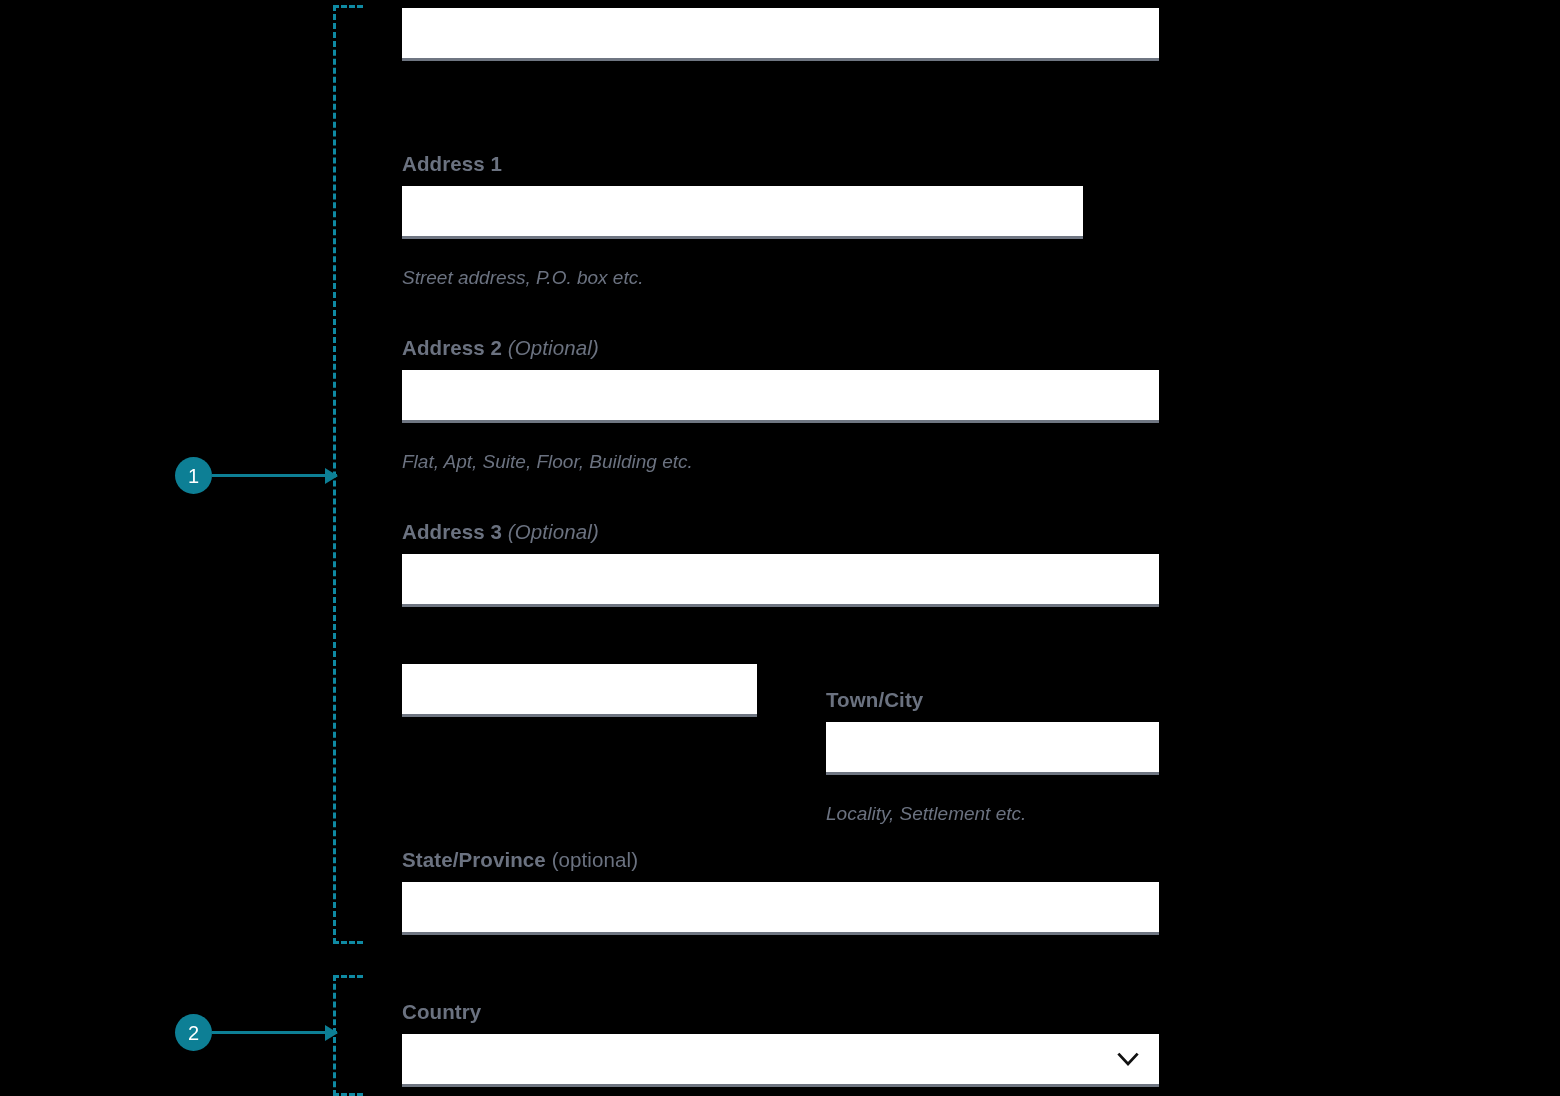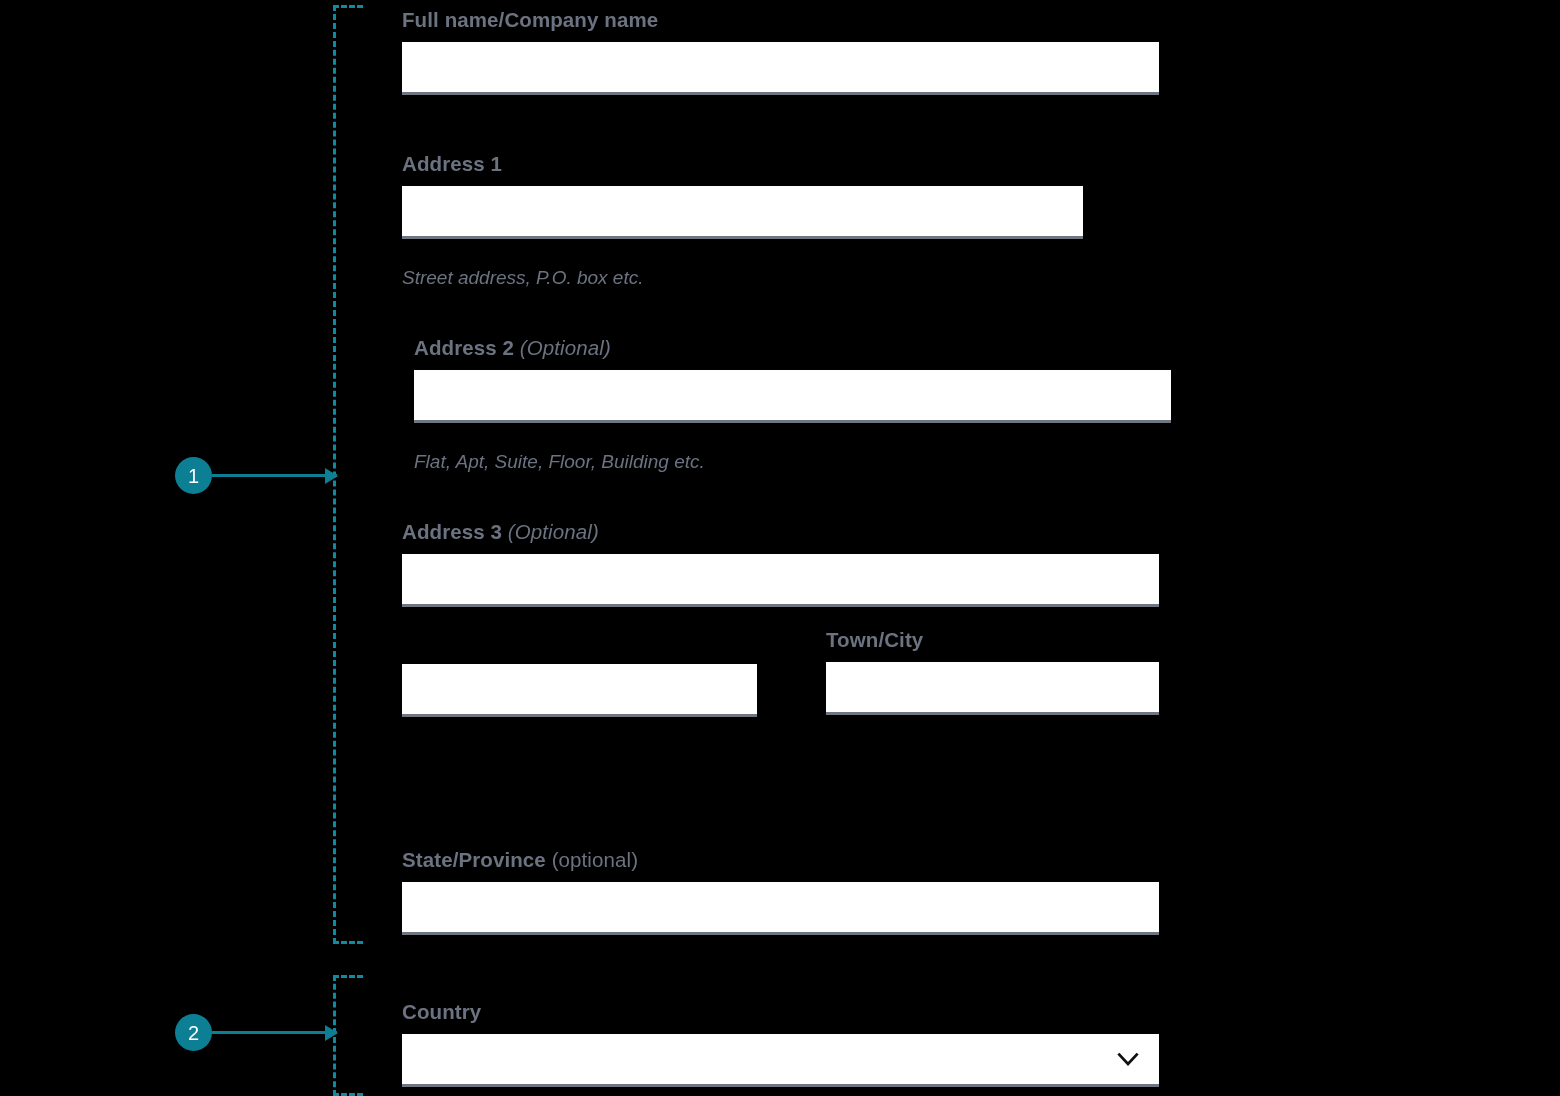--- a/index.html
+++ b/index.html
@@ -152,24 +152,24 @@
     top: 50%;
     transform: translateY(-50%);
     width: 26px;
     height: 26px;
     display: block;
   }
 
   
   .f-fullname { left: 0;   top: 8px;   width: 757px; }
   .f-address1 { left: 0;   top: 152px; width: 681px; }
-  .f-address2 { left: 12px;   top: 336px; width: 757px; }
+  .f-address2 { left: 0;   top: 336px; width: 757px; }
   .f-address3 { left: 0;   top: 520px; width: 757px; }
   .f-postal   { left: 0;   top: 664px; width: 355px; }
-  .f-town     { left: 400px; top: 628px; width: 357px; padding-left: 24px; }
+  .f-town     { left: 400px; top: 688px; width: 357px; padding-left: 24px; }
   .f-state    { left: 0;   top: 848px; width: 757px; }
   .f-country  { left: 0;   top: 992px; width: 757px; margin-top: 8px; }
 </style>
 </head>
 <body>
 
 <div id="stage">
 
   <div class="dash-box box1"></div>
   <div class="dash-box box2"></div>
@@ -180,23 +180,20 @@
   </div>
 
   <div class="callout c2">
     <div class="callout-circle">2</div>
     <div class="callout-arrow"></div>
   </div>
 
   <div class="form">
 
     <div class="field f-fullname">
-      <div class="label">
-        <span>Full name/Company name</span>
-      </div>
       <input class="input-box" type="text" value="" style="">
     </div>
 
     <div class="field f-address1">
       <div class="label">
         <span>Address 1</span>
       </div>
       <input class="input-box" type="text" value="" style="">
       <div class="hint">Street address, P.O. box etc.</div>
     </div>
@@ -220,20 +217,21 @@
 
     <div class="field f-postal">
       <input class="input-box" type="text" value="" style="">
     </div>
 
     <div class="field f-town">
       <div class="label">
         <span>Town/City</span>
       </div>
       <input class="input-box" type="text" value="" style="">
+      <div class="hint">Locality, Settlement etc.</div>
     </div>
 
     <div class="field f-state">
       <div class="label">
         <span>State/Province</span>
         <span class="opt-plain">(optional)</span>
       </div>
       <input class="input-box" type="text" value="" style="">
     </div>
 

